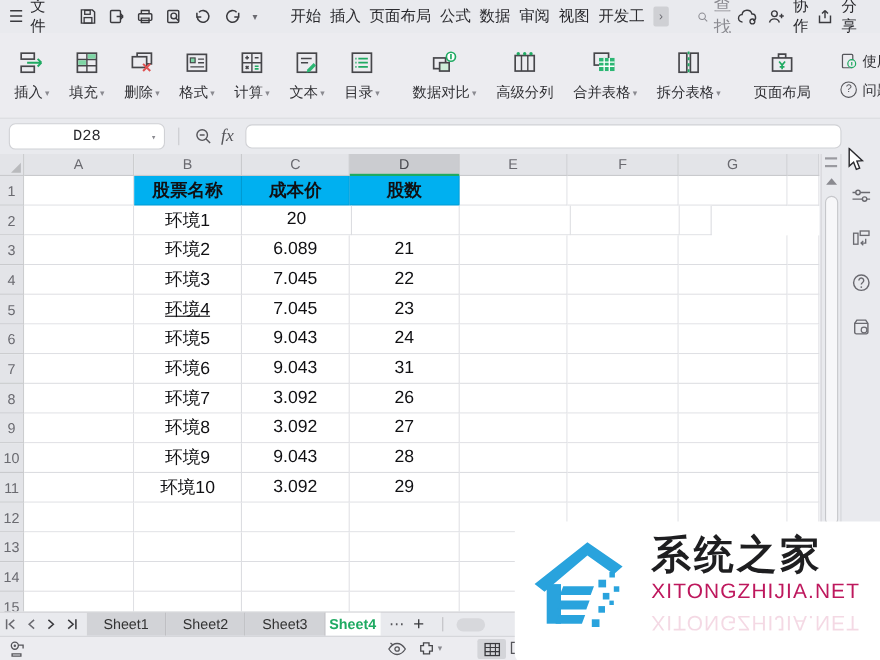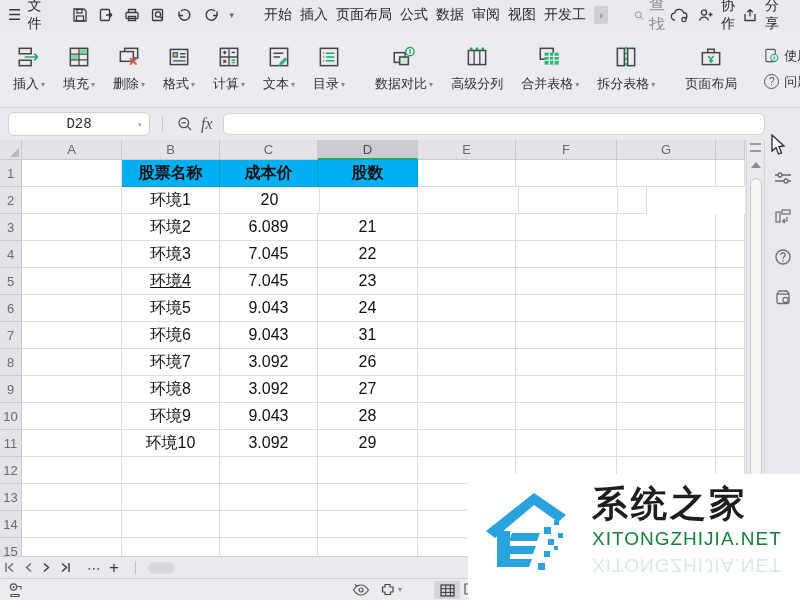--- a/index.html
+++ b/index.html
@@ -70,21 +70,21 @@
   .sb-left{position:absolute;left:8px;top:3px;}
   .sb-eye{position:absolute;left:352px;top:3px;}
   .sb-plus{position:absolute;left:380px;top:3px;display:flex;align-items:center;gap:3px;}
   .sb-plus .arr{font-size:8px;color:#8a8a90;}
   .sb-grid{position:absolute;left:434px;top:2px;width:26px;height:18px;background:#d4d5d9;border-radius:2px;display:flex;align-items:center;justify-content:center;}
   .sb-page{position:absolute;left:463px;top:3px;}
   
   .watermark{position:absolute;left:468px;top:474px;width:340px;height:130px;background:#fff;border-radius:10px 0 0 10px;z-index:50;display:flex;align-items:flex-start;padding:10px 0 0 14px;box-sizing:border-box;overflow:hidden;}
   .wm-text{margin-left:10px;}
   .wm-title{font-size:36px;font-weight:bold;color:#1e1e20;letter-spacing:3px;line-height:1.1;white-space:nowrap;}
-  .wm-url{font-size:19px;color:#15803d;letter-spacing:1px;margin-top:4px;white-space:nowrap;}
+  .wm-url{font-size:19px;color:#be185d;letter-spacing:1px;margin-top:4px;white-space:nowrap;}
   .wm-reflect{transform:scaleY(-1);opacity:.16;margin-top:2px;}
   .cursor{position:absolute;left:770px;top:134px;z-index:60;}
 </style>
 </head>
 <body>
 
 <div class="topbar">
   <span class="tb-item hamburger">☰</span>
   <span class="tb-item file-menu">文件</span>
   <span class="vdiv"></span>
@@ -583,20 +583,26 @@
         <svg width="9" height="11" viewBox="0 0 9 11">
           <path d="M2 1.5L6.5 5.5 2 9.5" fill="none" stroke="#3a3a3e" stroke-width="1.4"></path>
         </svg>
       </span>
     <span>
         <svg width="11" height="11" viewBox="0 0 11 11">
           <path d="M2 1.5L6.5 5.5 2 9.5M9 1v9" fill="none" stroke="#3a3a3e" stroke-width="1.4"></path>
         </svg>
       </span>
   </div>
+  <div id="sheetTabs" style="display:flex;align-items:stretch;">
+      <div class="sheet-tab">Sheet1</div>
+      <div class="sheet-tab">Sheet2</div>
+      <div class="sheet-tab">Sheet3</div>
+      <div class="sheet-tab active">Sheet4</div>
+    </div>
   <span class="tab-more">⋯</span>
   <span class="tab-add">+</span>
   <div class="tab-div"></div>
   <div class="hs-stub"></div>
 </div>
 
 <div class="statusbar">
   <span class="sb-left">
       <svg width="17" height="16" viewBox="0 0 17 16">
         <circle cx="5.5" cy="5" r="3.2" fill="none" stroke="#55555a" stroke-width="1.2"></circle>

